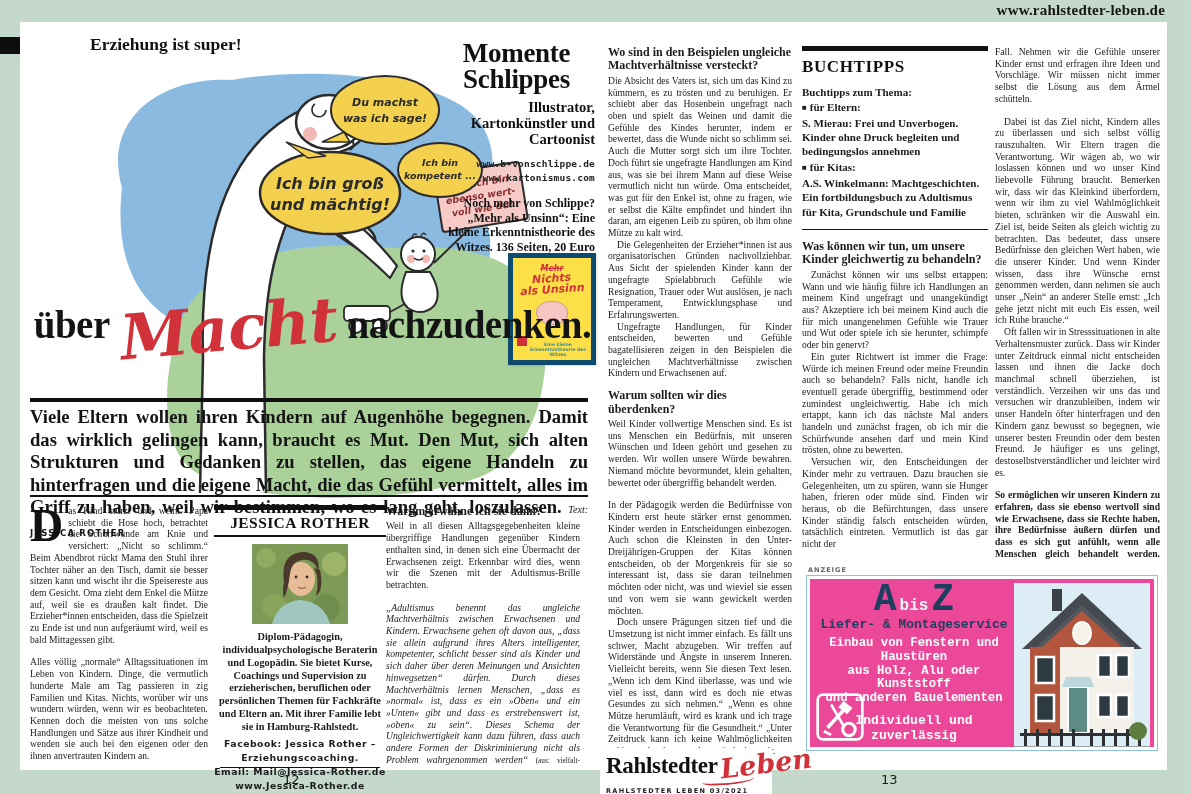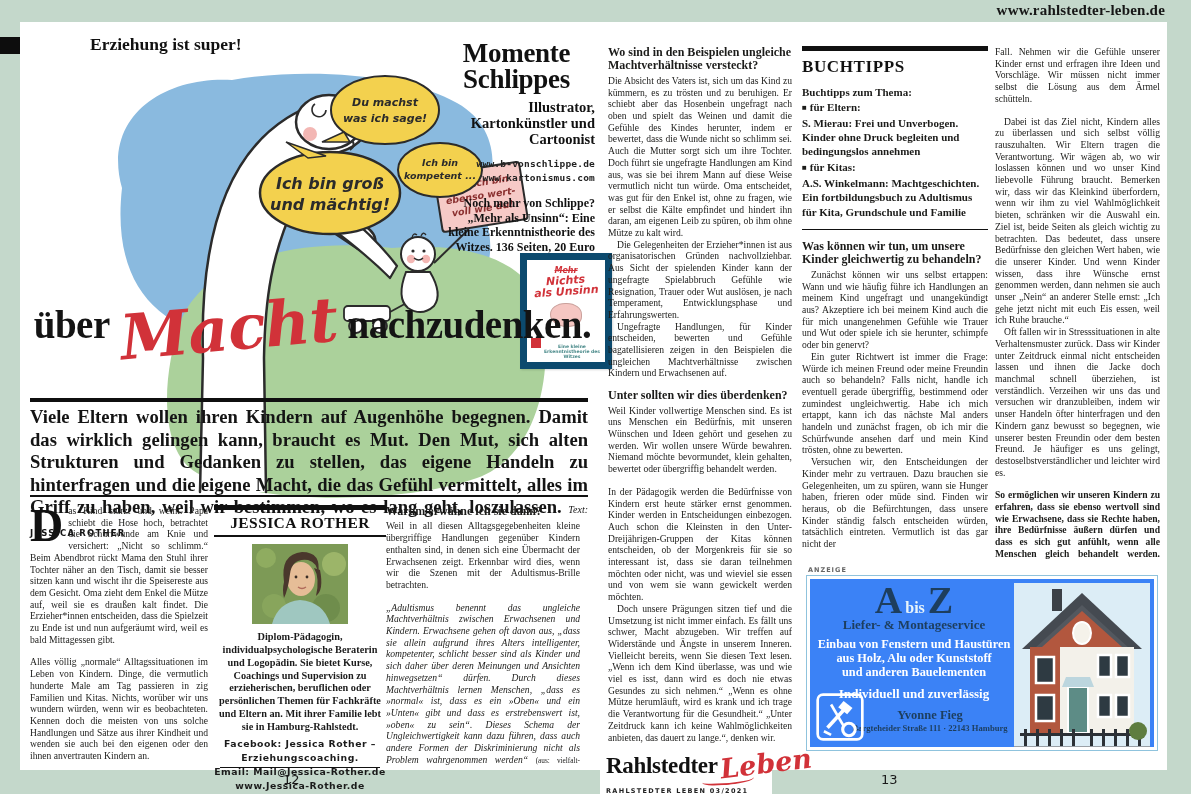--- a/index.html
+++ b/index.html
@@ -18,21 +18,21 @@
   .bub-sm{font:600 italic 9.5px "DejaVu Sans",sans-serif;fill:#2b2b2b;text-anchor:middle;}
   .sign-text{font:600 italic 9.5px "DejaVu Sans",sans-serif;fill:#8a2f2f;text-anchor:middle;}
   .sig{font:600 8px "DejaVu Sans",sans-serif;fill:#555;}
 
   
   .illustrator{left:438px;top:40px;width:157px;text-align:right;}
   .ill-title{font:800 27px/0.98 "Liberation Serif",serif;text-align:center;letter-spacing:-.3px;color:#111;}
   .ill-sub{margin-top:6px;font:800 14.5px/1.12 "Liberation Serif",serif;color:#111;}
   .ill-urls{margin-top:9px;font:700 9.5px/1.55 "DejaVu Sans Mono",monospace;letter-spacing:.2px;color:#222;}
   .ill-promo{margin-top:10px;font:800 12px/1.22 "Liberation Serif",serif;color:#111;}
-  .book{left:520px;top:253px;width:78px;height:102px;background:#ffffff;border:7px solid #0c4a6e;
+  .book{left:508px;top:253px;width:78px;height:102px;background:#fde047;border:5px solid #0c4a6e;
         box-shadow:1px 1px 2px rgba(0,0,0,.15);text-align:center;overflow:hidden;}
   .book-top{margin-top:6px;font:700 italic 8px "DejaVu Sans",sans-serif;color:#d13239;text-decoration:line-through;}
   .book-title{font:700 italic 11px/1.0 "DejaVu Sans",sans-serif;color:#d13239;transform:rotate(-4deg);}
   .book-doodle{width:30px;height:22px;margin:6px auto 0;background:#f5c6c2;border-radius:50% 50% 45% 55%;
                border:1px solid #caa19c;}
   .book-square{position:absolute;left:4px;bottom:14px;width:10px;height:10px;background:#d13239;}
   .book-caption{position:absolute;left:14px;bottom:3px;right:2px;font:600 4.5px "DejaVu Sans",sans-serif;color:#4a8a8a;}
 
   
   .headline{left:50px;top:296px;width:525px;text-align:center;color:#141414;}
@@ -77,22 +77,22 @@
   .buchtipps{left:802px;top:46px;width:186px;border-top:5px solid #111;}
   .bt-title{font:800 17px "Liberation Serif",serif;letter-spacing:.6px;margin:6px 0 7px;color:#111;}
   .bt-intro{font:700 11px "Liberation Serif",serif;margin-top:9px;}
   .bt-line{font:700 11px/1.28 "Liberation Serif",serif;margin-top:2px;}
   .bt-bullet{font-size:8px;vertical-align:1px;margin-right:3px;}
   .bt-bottom{height:1.5px;background:#111;margin-top:10px;}
 
   
   .anzeige{left:808px;top:566px;font:600 6.5px "DejaVu Sans",sans-serif;letter-spacing:1px;color:#666;}
   .ad{left:806px;top:575px;width:352px;height:176px;background:#fff;border:1px solid #8fc3dd;padding:3px;box-sizing:border-box;}
-  .ad-inner{position:relative;width:100%;height:100%;background:#3b82f6;overflow:hidden;
-            font-family:Liberation Serif, serif;}
+  .ad-inner{position:relative;width:100%;height:100%;background:#ec4899;overflow:hidden;
+            font-family:Liberation Mono, monospace;}
   .ad-content{position:absolute;left:2px;top:2px;width:204px;text-align:center;color:#fff;}
   .ad-brand{line-height:1;}
   .ad-A,.ad-Z{font-size:38px;font-weight:800;color:#1d3e5e;}
   .ad-bis{font-size:16px;font-weight:700;color:#e8f4fa;margin:0 3px;}
   .ad-sub{font-size:13px;font-weight:700;color:#1d3e5e;margin-top:-2px;}
   .ad-lines{margin-top:5px;font-size:12.3px;font-weight:700;line-height:1.12;}
   .ad-tag{margin-top:7px;font-size:13px;font-weight:700;}
   .ad-contact{margin-top:6px;margin-left:34px;width:168px;color:#1d3e5e;}
   .ad-name{font-size:12.5px;font-weight:800;}
   .ad-det{font-size:8.6px;font-weight:700;line-height:1.35;}
@@ -252,21 +252,21 @@
     <h3 class="col-h">Warum erwähne ich sie dann?</h3>
     <p>Weil in all diesen Alltagsgegebenheiten kleine übergriffige Handlungen gegenüber Kindern enthalten sind, in denen sich eine Übermacht der Erwachsenen zeigt. Erkennbar wird dies, wenn wir die Szenen mit der Adultismus-Brille betrachten.</p>
     <p class="gap quote"><span>„Adultismus benennt das ungleiche Machtverhältnis zwischen Erwachsenen und Kindern. Erwachsene gehen oft davon aus, „dass sie allein aufgrund ihres Alters intelligenter, kompetenter, schlicht besser sind als Kinder und sich daher über deren Meinungen und Ansichten hinwegsetzen“ dürfen. Durch dieses Machtverhältnis lernen Menschen, „dass es »normal« ist, dass es ein »Oben« und ein »Unten« gibt und dass es erstrebenswert ist, »oben« zu sein“. Dieses Schema der Ungleichwertigkeit kann dazu führen, dass auch andere Formen der Diskriminierung nicht als Problem wahrgenommen werden“ </span><span class="quote-src">(aus: vielfalt-mediathek.de).</span></p>
   </div>
 
   <div class="abs bodycol col4">
     <h3 class="col-h">Wo sind in den Beispielen ungleiche Machtverhältnisse versteckt?</h3>
     <p>Die Absicht des Vaters ist, sich um das Kind zu kümmern, es zu trösten und zu beruhigen. Er schiebt aber das Hosenbein ungefragt nach oben und spielt das Weinen und damit die Gefühle des Kindes herunter, indem er bewertet, dass die Wunde nicht so schlimm sei. Auch die Mutter sorgt sich um ihre Tochter. Doch führt sie ungefragte Handlungen am Kind aus, was sie bei ihrem Mann auf diese Weise vermutlich nicht tun würde. Oma entscheidet, was gut für den Enkel ist, ohne zu fragen, wie er selbst die Kälte empfindet und hindert ihn daran, am eigenen Leib zu spüren, ob ihm ohne Mütze zu kalt wird.</p>
     <p class="ind">Die Gelegenheiten der Erzieher*innen ist aus organisatorischen Gründen nachvollziehbar. Aus Sicht der spielenden Kinder kann der ungefragte Spielabbruch Gefühle wie Resignation, Trauer oder Wut auslösen, je nach Temperament, Entwicklungsphase und Erfahrungswerten.</p>
     <p class="ind">Ungefragte Handlungen, für Kinder entscheiden, bewerten und Gefühle bagatellisieren zeigen in den Beispielen die ungleichen Machtverhältnisse zwischen Kindern und Erwachsenen auf.</p>
-    <h3 class="col-h mt">Unter sollten wir dies überdenken?</h3>
+    <h3 class="col-h mt">Warum sollten wir dies überdenken?</h3>
     <p>Weil Kinder vollwertige Menschen sind. Es ist uns Menschen ein Bedürfnis, mit unseren Wünschen und Ideen gehört und gesehen zu werden. Wir wollen unsere Würde bewahren. Niemand möchte bevormundet, klein gehalten, bewertet oder übergriffig behandelt werden.</p>
     <p class="gap">In der Pädagogik werden die Bedürfnisse von Kindern erst heute stärker ernst genommen. Kinder werden in Entscheidungen einbezogen. Auch schon die Kleinsten in den Unter-Dreijährigen-Gruppen der Kitas können entscheiden, ob der Morgenkreis für sie so interessant ist, dass sie daran teilnehmen möchten oder nicht, was und wieviel sie essen und von wem sie wann gewickelt werden möchten.</p>
     <p class="ind">Doch unsere Prägungen sitzen tief und die Umsetzung ist nicht immer einfach. Es fällt uns schwer, Macht abzugeben. Wir treffen auf Widerstände und Ängste in unserem Inneren. Vielleicht bereits, wenn Sie diesen Text lesen. „Wenn ich dem Kind überlasse, was und wie viel es isst, dann wird es doch nie etwas Gesundes zu sich nehmen.“ „Wenn es ohne Mütze herumläuft, wird es krank und ich trage die Verantwortung für die Gesundheit.“ „Unter Zeitdruck kann ich keine Wahlmöglichkeiten anbieten, das dauert zu lange.“, denken wir.</p>
   </div>
 
   <div class="abs buchtipps">
     <div class="bt-title">BUCHTIPPS</div>
     <div class="bt-intro">Buchtipps zum Thema:</div>
     <div class="bt-line"><span class="bt-bullet">■</span><span>für Eltern:</span></div>
     <div class="bt-line">S. Mierau: Frei und Unverbogen. Kinder ohne Druck begleiten und bedingungslos annehmen</div>

